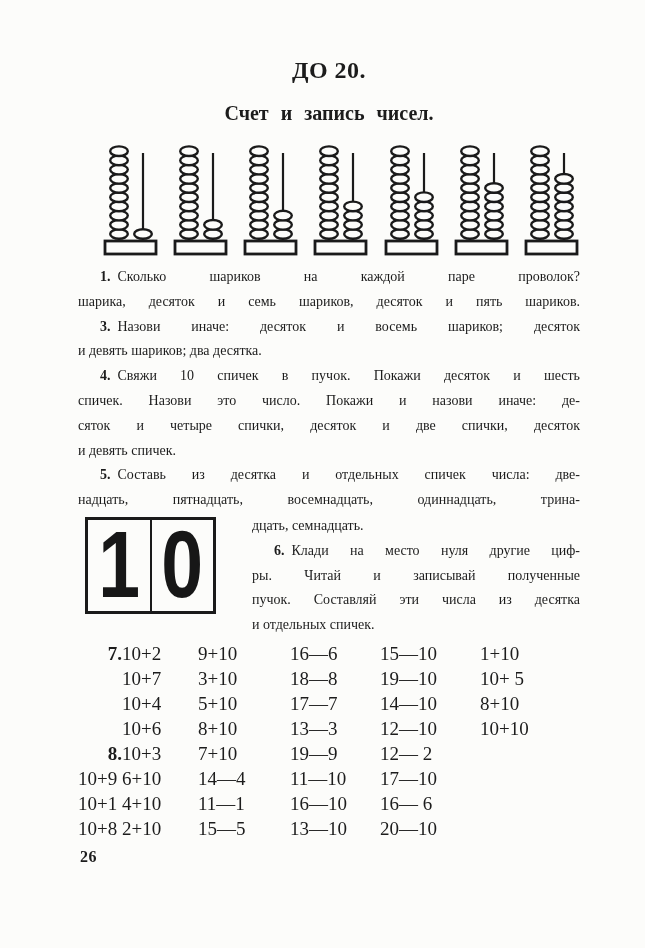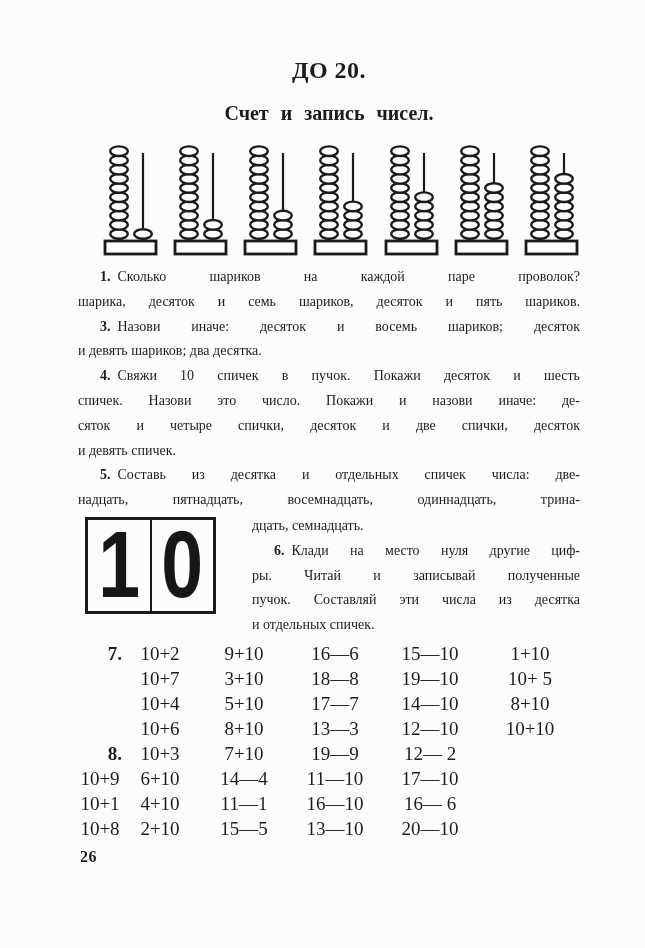--- a/index.html
+++ b/index.html
@@ -57,21 +57,21 @@
   .card-cell.tens { border-right:2.5px solid #1a1a1a; }
   .wrap-text { margin-left:36px; width:339px; }
   
   .problems { margin-top:3px; font-size:19px; }
   .problem-grid {
     display:grid;
     grid-template-columns:44px 76px 92px 90px 100px 100px;
     line-height:25px;
   }
   .p-num  { text-align:right; font-weight:bold; }
-  .p-cell { text-align:center; white-space:pre; }
+  .p-cell { text-align:left; white-space:pre; }
   .page-num {
     margin-top:7px; margin-left:2px;
     font-size:16px; font-weight:bold; letter-spacing:.5px;
   }
 </style>
 </head>
 <body>
 
 <div class="page">
 

